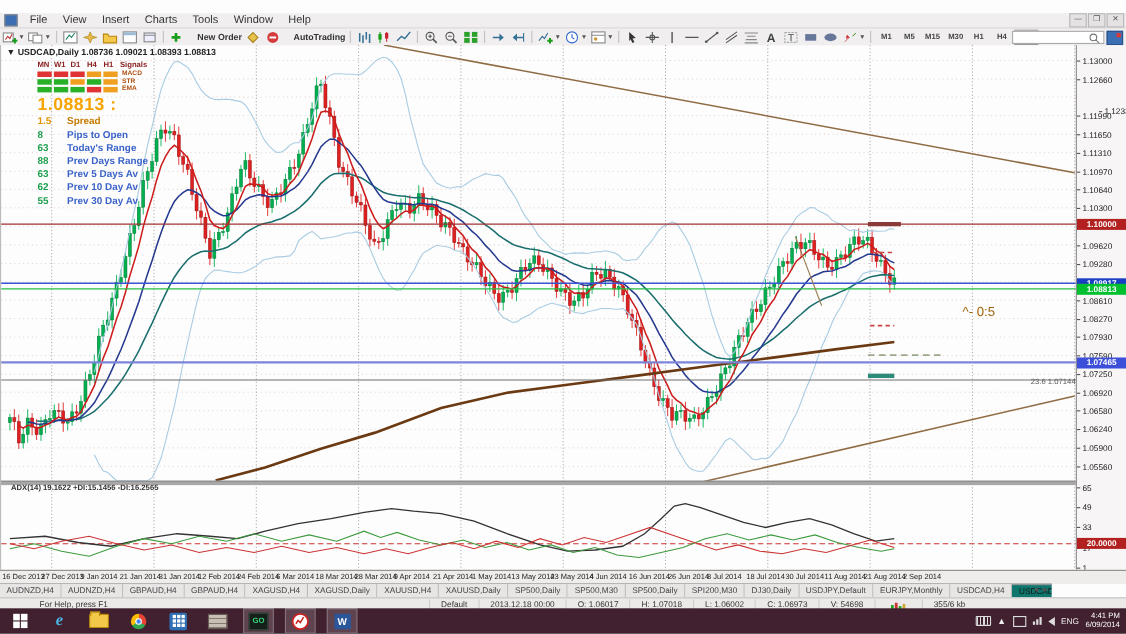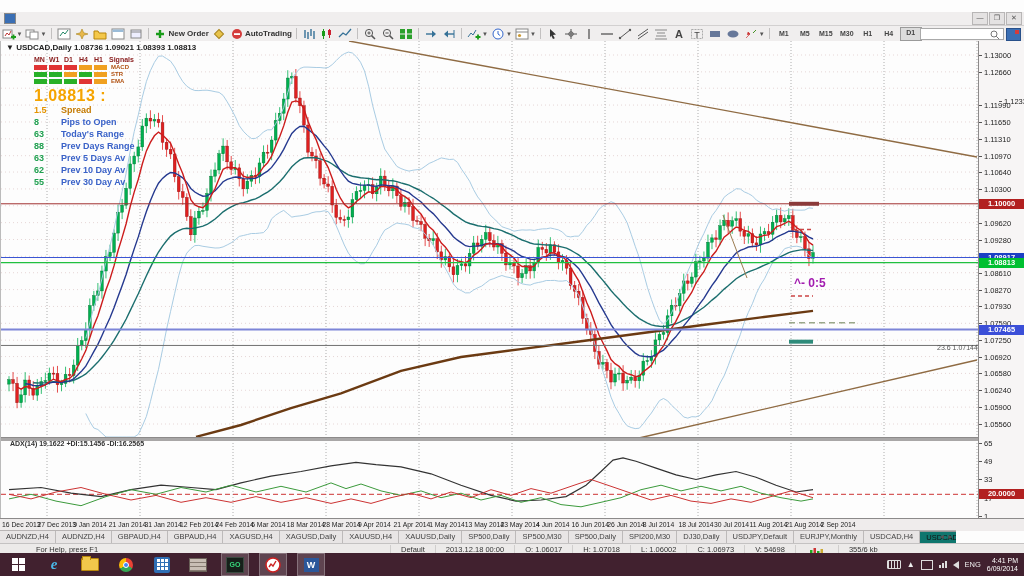--- a/index.html
+++ b/index.html
@@ -14,21 +14,21 @@
   
   #menubar{position:absolute;left:0;top:12px;width:1024px;height:13px;background:#f0eeee;border-bottom:1px solid #d2d0d0;font-size:10px;color:#333;display:flex;align-items:center;}
   #menubar .mico{width:10px;height:9px;background:#3b6fb4;border:1px solid #888;margin:0 4px 0 4px;}
   .mitem{padding:0 7px;line-height:13px;}
   #mdibtns{position:absolute;right:2px;top:0;display:flex;gap:1px;}
   .mdib{width:14px;height:11px;background:#e4e2e2;border:1px solid #b8b6b6;font-size:7px;line-height:10px;text-align:center;color:#555;}
   
   #toolbar{position:absolute;left:0;top:26px;width:1024px;height:15px;background:#f0eeee;border-bottom:1px solid #c8c6c6;display:flex;align-items:center;overflow:hidden;}
   .tbtn{height:13px;min-width:15px;display:flex;align-items:center;justify-content:center;margin:0 0.5px;padding:0 1px;}
   .tbtn svg{display:block;}
-  .tbtn .lbl{font-size:8px;font-weight:bold;color:#333;margin-left:1px;white-space:nowrap;}
+  .tbtn .lbl{font-size:8px;font-weight:bold;color:#333;margin-left:12px;white-space:nowrap;}
   .dd{font-size:6px;color:#555;margin-left:1px;}
   .tsep{width:1px;height:11px;background:#c2c0c0;margin:0 3px;}
   .tf{width:20px;height:12px;font-size:7px;font-weight:bold;color:#444;text-align:center;line-height:12px;margin:0 0.5px;}
   .tf.active{background:#dcdcdc;border:1px solid #9a9a9a;line-height:10px;}
   #searchbox{position:absolute;right:20px;top:2px;width:78px;height:10px;background:#fff;border:1px solid #aaa;font-size:8px;padding:0 2px;}
   #search-mag{position:absolute;right:24px;top:4px;}
   #mailico{position:absolute;right:3px;top:2px;width:13px;height:11px;background:#3b6fb4;border:1px solid #28508a;}
   #mailico:after{content:"";position:absolute;right:1px;top:1px;width:4px;height:4px;background:#d43c3c;}
   
   #chartwrap{position:absolute;left:0;top:41px;width:978px;height:477px;background:#fdfdfd;border-left:1px solid #bbb;}
@@ -38,21 +38,21 @@
   #info-panel{position:absolute;left:33px;top:15px;}
   .sigrow{display:flex;align-items:center;height:7px;}
   .sighead{font-size:7px;font-weight:bold;color:#8b2020;display:flex;}
   .sighead span{width:15px;}
   .sigcell{width:13px;height:5px;margin:1px 2px 0 0;}
   .siglab{font-size:6px;color:#b05010;margin-left:2px;font-weight:bold;}
   #big-price{font-size:16px;font-weight:bold;color:#f5a400;margin-top:3px;letter-spacing:.5px;}
   .statrow{font-size:9px;height:12px;display:flex;}
   .statval{width:22px;font-weight:bold;}
   .statlab{margin-left:5px;font-weight:bold;}
-  #annotation{position:absolute;left:793px;top:235px;color:#a21caf;font-size:12px;font-weight:bold;}
+  #annotation{position:absolute;left:874px;top:235px;color:#a16207;font-size:12px;font-weight:normal;}
   #fib-label{position:absolute;left:936px;top:303px;color:#555;font-size:7px;}
   #adx-label{position:absolute;left:9px;top:399px;font-size:7px;color:#333;font-weight:bold;}
   
   #price-axis{position:absolute;left:978px;top:41px;width:46px;height:477px;background:#f7f5f5;border-left:1px solid #8c8a8a;font-size:7.5px;color:#222;}
   .ptick{position:absolute;left:5px;white-space:nowrap;}
   .ptick:before{content:"";position:absolute;left:-5px;top:4px;width:3px;height:1px;background:#555;}
   .pbadge{position:absolute;left:0;width:45px;height:10px;color:#fff;font-size:7.5px;font-weight:bold;text-align:center;line-height:10px;}
   
   #date-axis{position:absolute;left:0;top:518px;width:1024px;height:12px;background:#efecec;border-top:1px solid #8c8a8a;overflow:hidden;}
   .dlab{position:absolute;top:2px;font-size:6.8px;color:#222;white-space:nowrap;}
@@ -94,20 +94,21 @@
   .spkico{width:0;height:0;border-top:4px solid transparent;border-bottom:4px solid transparent;border-right:6px solid #ddd;}
 </style>
 </head>
 <body>
 
 <div id="screen">
 
 
   <div id="menubar">
     <span class="mico"></span>
+    <span id="menu-items"><span class="mitem">File</span><span class="mitem">View</span><span class="mitem">Insert</span><span class="mitem">Charts</span><span class="mitem">Tools</span><span class="mitem">Window</span><span class="mitem">Help</span></span>
     <span id="mdibtns">
       <span class="mdib">—</span>
       <span class="mdib">❐</span>
       <span class="mdib">✕</span>
     </span>
   </div>
 
   <div id="toolbar">
     <span id="tool-groups" style="display:flex;align-items:center;">
         <span class="tbtn">

